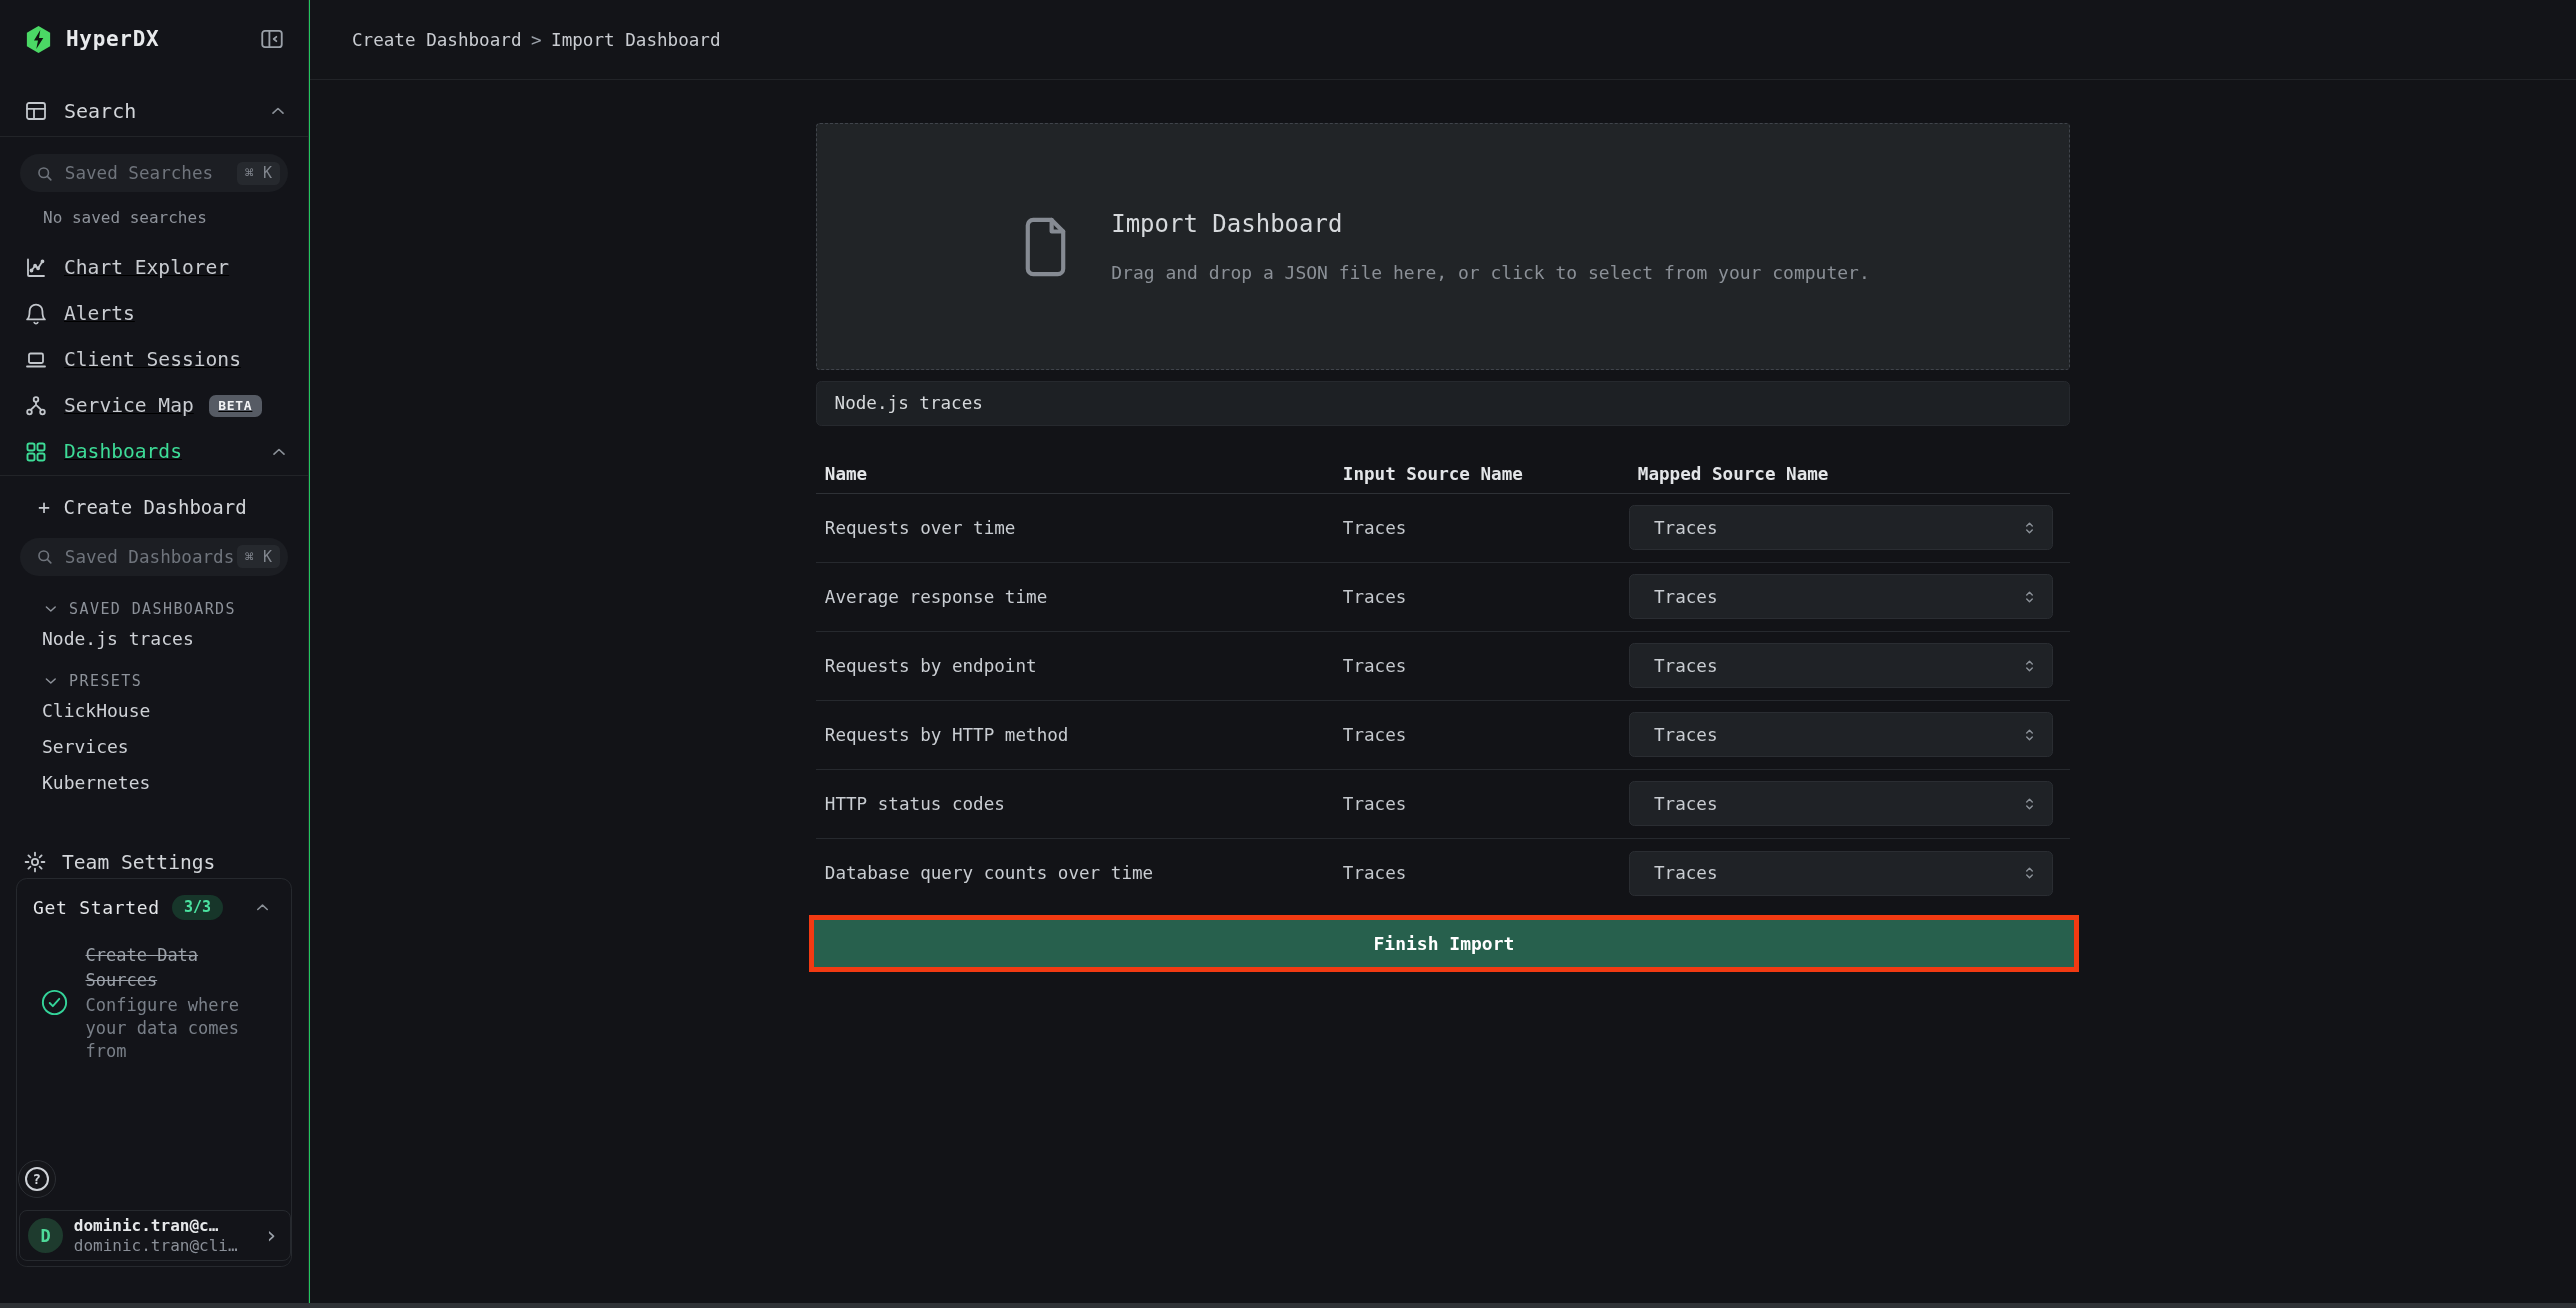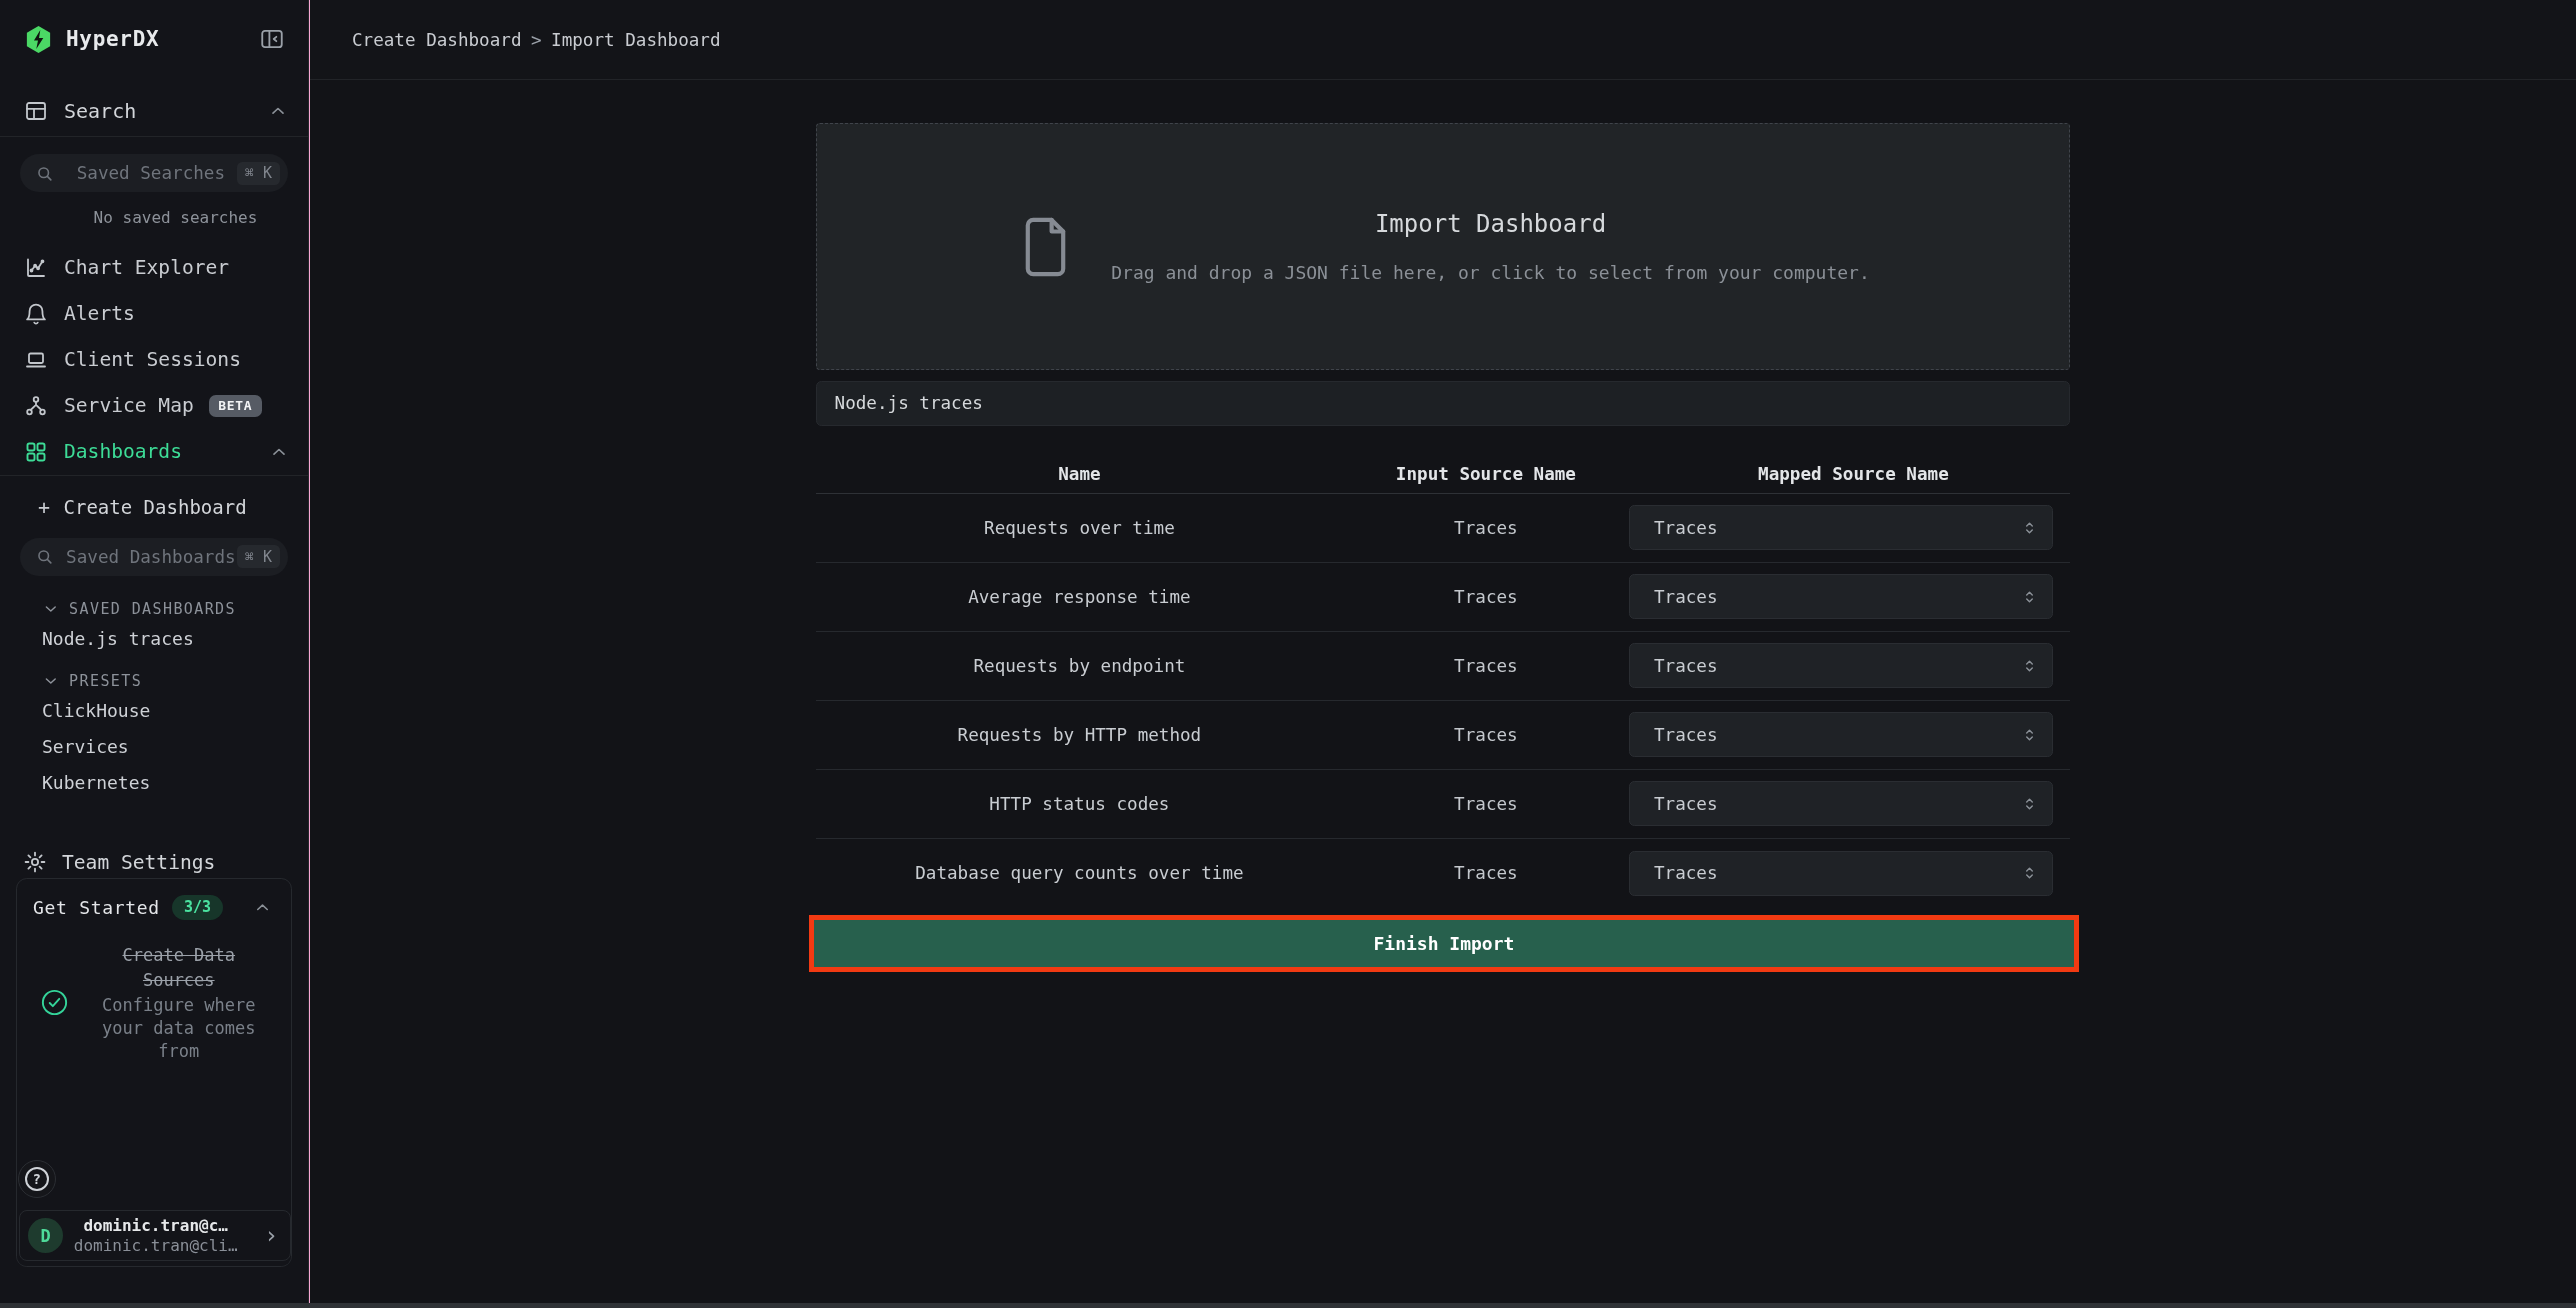--- a/index.html
+++ b/index.html
@@ -1,18 +1,18 @@
 <!DOCTYPE html>
 <html style="font-size:10.8px"><head>
 <meta charset="utf-8">
 <style>
   * { margin:0; padding:0; box-sizing:border-box; }
   html,body { width:2576px; height:1308px; overflow:hidden; background:#121317;
     font-family:"DejaVu Sans Mono","Liberation Mono",monospace; }
-  .screen { position:relative; width:2576px; height:1308px; background:#f9a8d4;text-align:center; }
+  .screen { position:relative; width:2576px; height:1308px; background:#22c55e; }
 
   
   .sidebar { position:absolute; left:0; top:0; width:309px; height:1308px;
     background:#131419; border-right:0.7px solid #26282d; }
   .logo-row { display:flex; align-items:center; padding:20px 23px 0 23px; height:58px; }
   .logo-badge { width:31px; height:31px; flex:0 0 auto; }
   .logo-title { margin-left:12px; font-size:21px; font-weight:700; color:#e8eaec; letter-spacing:0.7px; }
   .collapse-btn { margin-left:auto; width:27px; height:27px; display:flex; align-items:center; justify-content:center; cursor:pointer; }
 
   .section-header { display:flex; align-items:center; height:43px; margin-top:31px; padding:0 20px 0 24px; }
@@ -20,21 +20,21 @@
   .section-header .chev { margin-left:auto; }
   .divider { height:0.7px; background:#222428; width:100%; }
 
   .search-pill { display:flex; align-items:center; height:38px; margin:17.6px 20px 0 20px;
     background:#1c1e23; border-radius:19px; padding:0 8px 0 15px; cursor:text; }
   .search-pill .ph { margin-left:10.8px; font-size:17.6px; color:#6f747c; flex:1 1 auto; white-space:nowrap; overflow:hidden; }
   .kbd { background:#26292e; border-radius:5.4px; padding:2.7px 8px; font-size:15px; color:#80858d; white-space:nowrap; }
 
   .empty-note { margin-top:16px; padding-left:43px; font-size:16px; color:#8d929a; }
 
-  .nav { margin-top:17.6px; }
+  .nav { margin-top:17.6px;text-decoration:underline; }
   .nav-item { display:flex; align-items:center; height:46px; padding:0 19px 0 24px; cursor:pointer; }
   .nav-item .lbl { margin-left:16px; font-size:19.6px; color:#c9ccd1; white-space:nowrap; }
   .nav-item.active .lbl { color:#3ddc97; }
   .beta { margin-left:15px; background:#565b64; color:#f2f3f5; font-size:13px; font-weight:700;
     letter-spacing:0.7px; border-radius:6.8px; padding:3.4px 9.5px; }
   .nav-item .chev { margin-left:auto; }
 
   .sub { }
   .create-row { display:flex; align-items:center; height:43px; margin-top:9.5px; padding-left:38px; cursor:pointer; }
   .plus { font-size:20px; color:#c9ccd1; }

